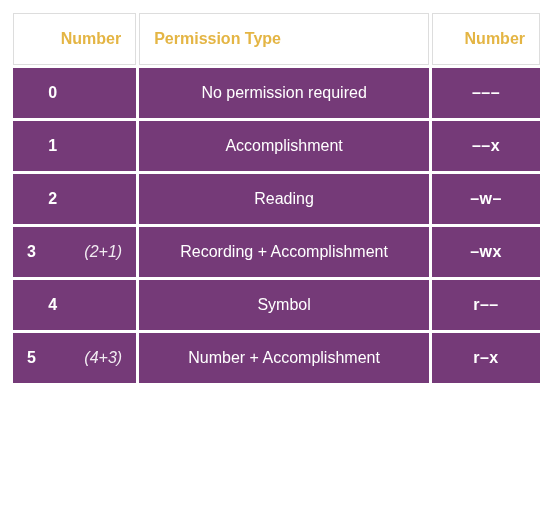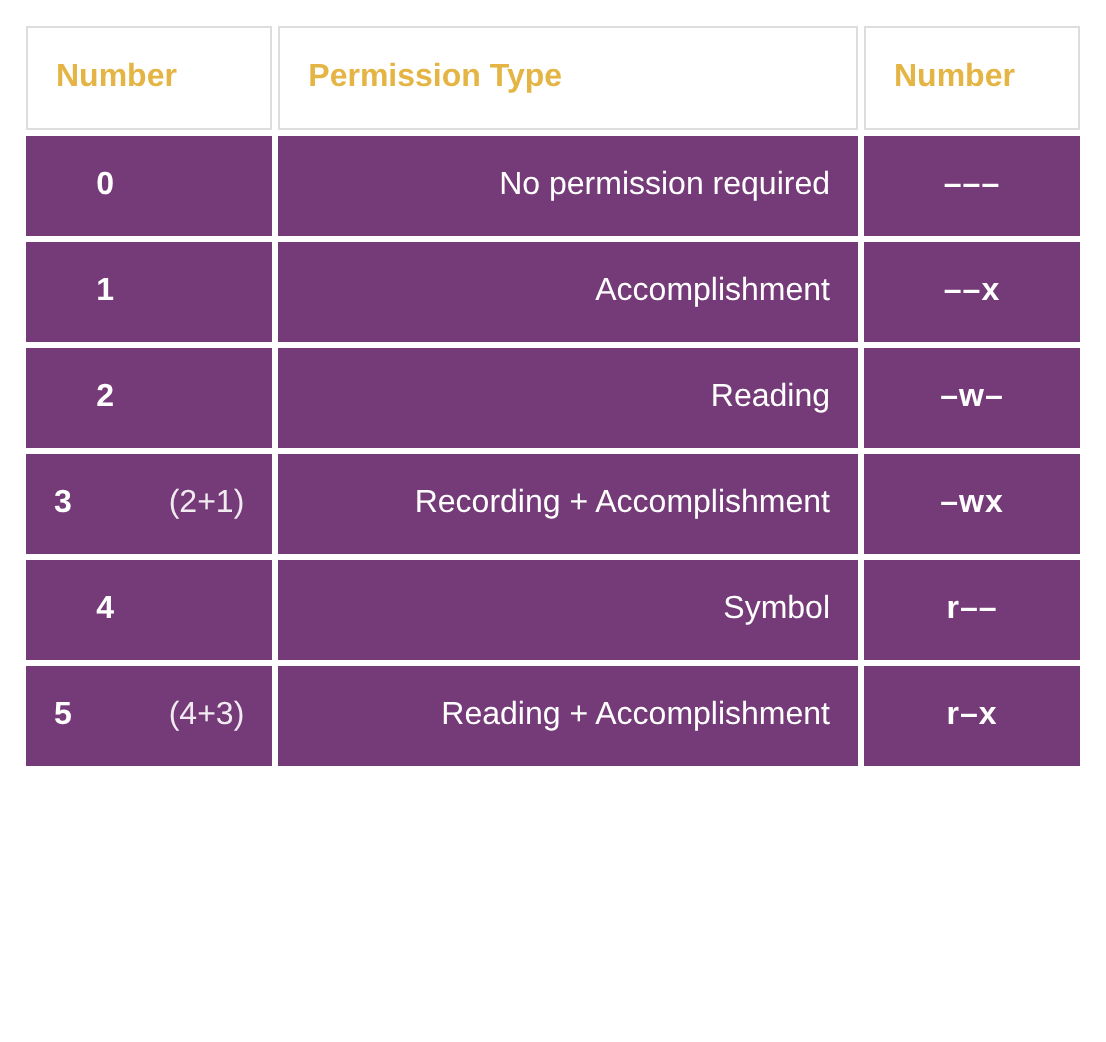--- a/index.html
+++ b/index.html
@@ -12,45 +12,46 @@
   .tbl {
     width: 533px;
     border-collapse: separate;
     border-spacing: 3px;
   }
   .tbl th {
     background: #fff;
     color: #e4b544;
     font-weight: 700;
     padding: 16px 14px;
-    text-align: left;
+    text-align: right;
     border: 1px solid #ddd;
   }
   .tbl th.perm {
     text-align: left;
   }
   .tbl td {
     background: #753a78;
     color: #fff;
     padding: 16px 14px;
     vertical-align: middle;
   }
   .tbl td.num {
     text-align: center;
     font-weight: 700;
     white-space: nowrap;
     width: 90px;
   }
   .tbl td.num .detail {
+    font-style: italic;
     font-weight: 400;
     opacity: 0.9;
     margin-left: 44px;
   }
   .tbl td.perm {
-    text-align: right;
+    text-align: center;
     font-weight: 400;
   }
   .tbl td.sym {
     text-align: center;
     font-weight: 700;
     white-space: nowrap;
     width: 80px;
     letter-spacing: 0.5px;
   }
 </style>
@@ -86,17 +87,17 @@
       <td class="perm">Recording + Accomplishment</td>
       <td class="sym">–wx</td>
     </tr>
     <tr>
       <td class="num"><span>4</span><span class="detail"></span></td>
       <td class="perm">Symbol</td>
       <td class="sym">r––</td>
     </tr>
     <tr>
       <td class="num"><span>5</span><span class="detail"> (4+3)</span></td>
-      <td class="perm">Reading + Accomplishment</td>
+      <td class="perm">Number + Accomplishment</td>
       <td class="sym">r–x</td>
     </tr>
   </tbody>
 </table>
 
 </body></html>

